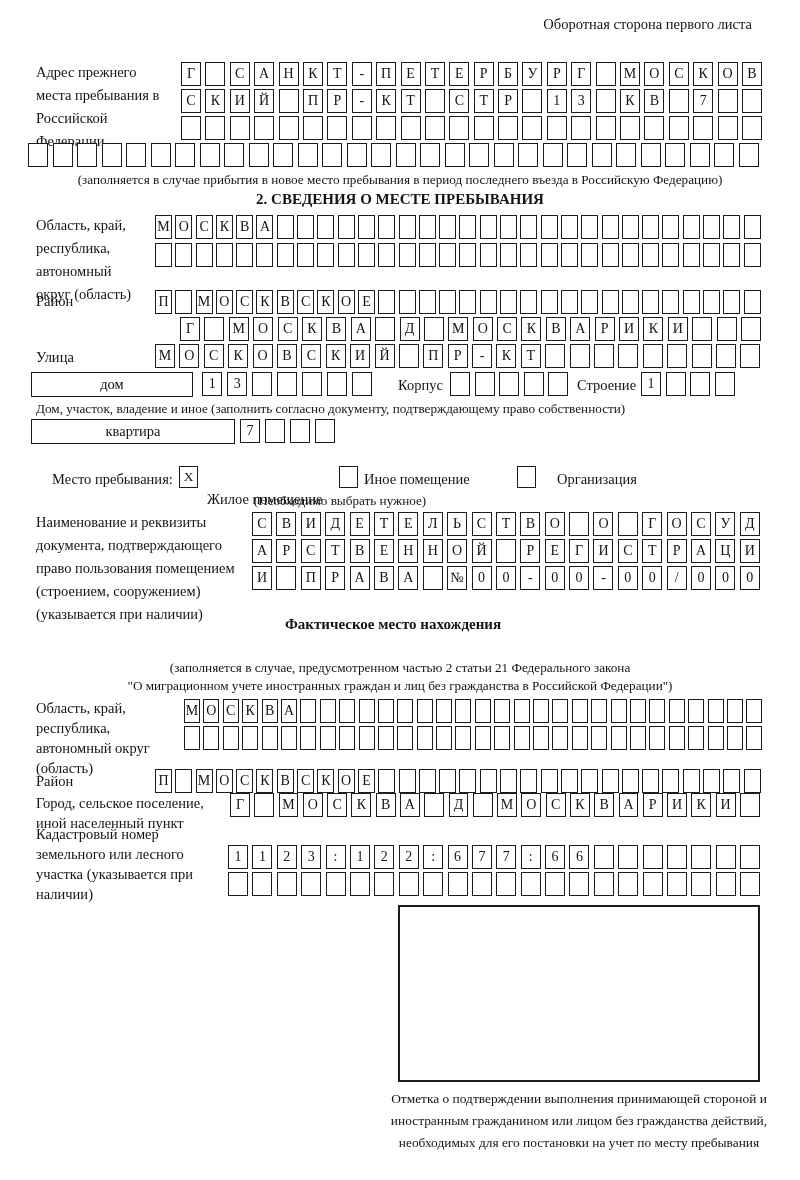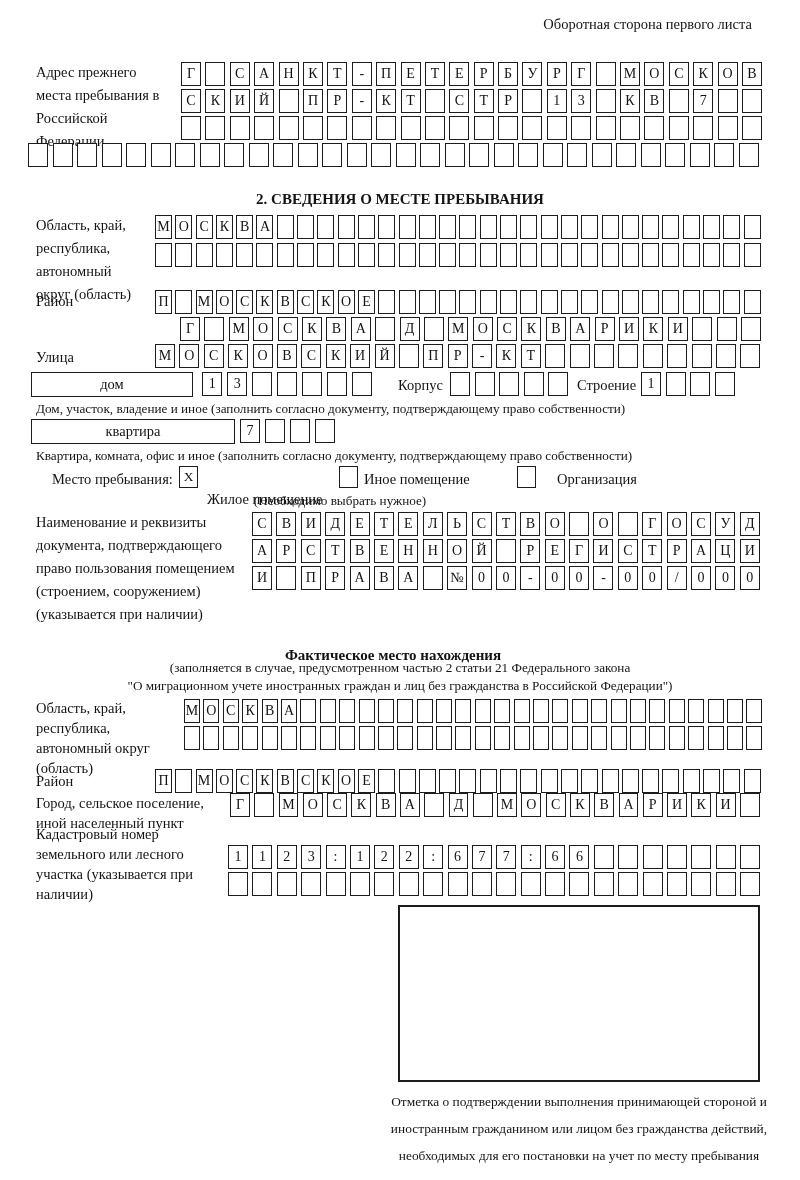--- a/index.html
+++ b/index.html
@@ -144,20 +144,21 @@
       <span class="cell"></span>
       <span class="cell"></span>
       <span class="cell"></span>
       <span class="cell"></span>
       <span class="cell"></span>
       <span class="cell"></span>
       <span class="cell"></span>
       <span class="cell"></span>
       <span class="cell"></span>
     </div>
+  <div class="abs caption center" style="left:0;top:172px;width:800px">(заполняется в случае прибытия в новое место пребывания в период последнего въезда в Российскую Федерацию)</div>
 
   <div class="abs title center" style="left:0;top:191px;width:800px">2. СВЕДЕНИЯ О МЕСТЕ ПРЕБЫВАНИЯ</div>
 
   <div class="abs label" style="left:36px;top:214px;width:110px">Область, край, республика, автономный округ (область)</div>
   <div class="cellrow" style="left:155px;top:215px;--w:17px;--g:3.3px">
       <span class="cell">М</span>
       <span class="cell">О</span>
       <span class="cell">С</span>
       <span class="cell">К</span>
       <span class="cell">В</span>
@@ -341,21 +342,20 @@
 
   <div class="wbox" style="left:31px;top:419px;width:204px">
     <span>квартира</span>
   </div>
   <div class="cellrow" style="left:240px;top:419px;--w:20px;--g:5px">
       <span class="cell">7</span>
       <span class="cell"></span>
       <span class="cell"></span>
       <span class="cell"></span>
     </div>
-  <div class="abs caption" style="left:36px;top:448px;width:740px">Квартира, комната, офис и иное (заполнить согласно документу, подтверждающему право собственности)</div>
 
   <div class="abs label" style="left:52px;top:468px">Место пребывания:</div>
   <div class="cb" style="left:179px;top:466px">
     <span>X</span>
   </div>
   <div class="abs label" style="left:207px;top:488px">Жилое помещение</div>
   <div class="cb" style="left:339px;top:466px"></div>
   <div class="abs label" style="left:364px;top:468px">Иное помещение</div>
   <div class="cb" style="left:517px;top:466px"></div>
   <div class="abs label" style="left:557px;top:468px">Организация</div>
@@ -425,21 +425,21 @@
       <span class="cell">0</span>
       <span class="cell">-</span>
       <span class="cell">0</span>
       <span class="cell">0</span>
       <span class="cell">/</span>
       <span class="cell">0</span>
       <span class="cell">0</span>
       <span class="cell">0</span>
     </div>
 
-  <div class="abs title center" style="left:0;top:647px;width:786px">Фактическое место нахождения</div>
+  <div class="abs title center" style="left:0;top:616px;width:786px">Фактическое место нахождения</div>
   <div class="abs caption center" style="left:0;top:660px;width:800px">(заполняется в случае, предусмотренном частью 2 статьи 21 Федерального закона</div>
   <div class="abs caption center" style="left:0;top:678px;width:800px">"О миграционном учете иностранных граждан и лиц без гражданства в Российской Федерации")</div>
 
   <div class="abs label lh20" style="left:36px;top:698px;width:132px">Область, край, республика, автономный округ (область)</div>
   <div class="cellrow" style="left:184px;top:699px;--w:16px;--g:3.4px">
       <span class="cell">М</span>
       <span class="cell">О</span>
       <span class="cell">С</span>
       <span class="cell">К</span>
       <span class="cell">В</span>
@@ -606,15 +606,15 @@
       <span class="cell"></span>
       <span class="cell"></span>
       <span class="cell"></span>
       <span class="cell"></span>
       <span class="cell"></span>
       <span class="cell"></span>
       <span class="cell"></span>
     </div>
 
   <div class="bigbox" style="left:398px;top:905px;width:362px;height:177px"></div>
-  <div class="abs caption center" style="left:388px;top:1088px;width:382px;line-height:27px;font-size:13.4px">Отметка о подтверждении выполнения принимающей стороной и иностранным гражданином или лицом без гражданства действий, необходимых для его постановки на учет по месту пребывания</div>
+  <div class="abs caption center" style="left:388px;top:1088px;width:382px;line-height:22px;font-size:13.4px">Отметка о подтверждении выполнения принимающей стороной и иностранным гражданином или лицом без гражданства действий, необходимых для его постановки на учет по месту пребывания</div>
 
 </div>
 
 </body></html>

